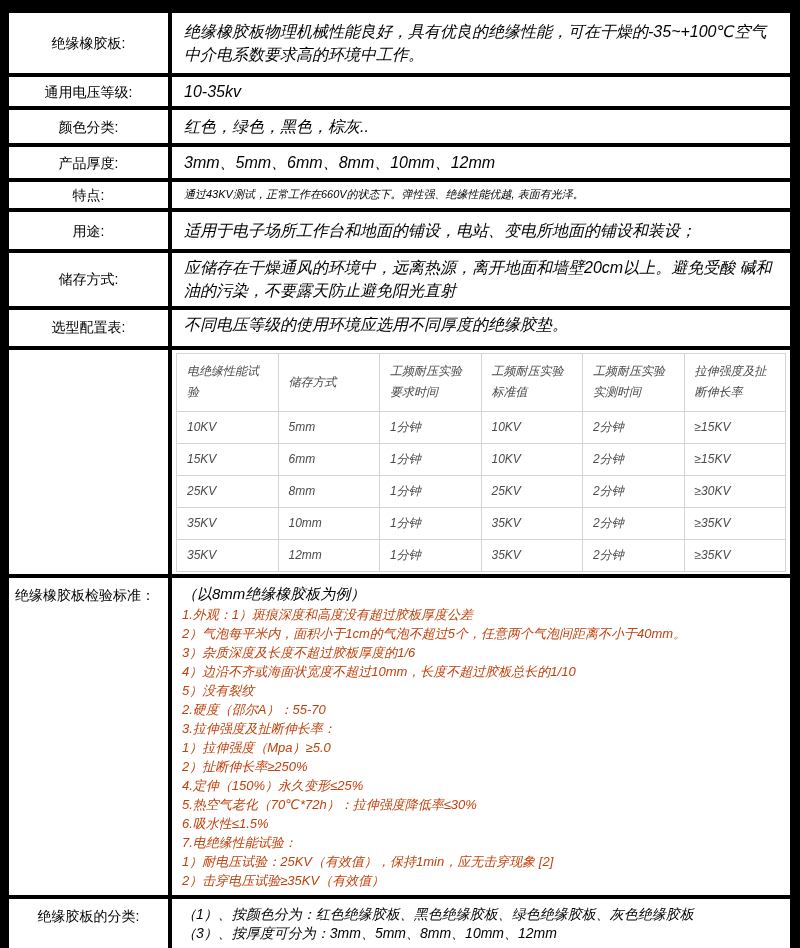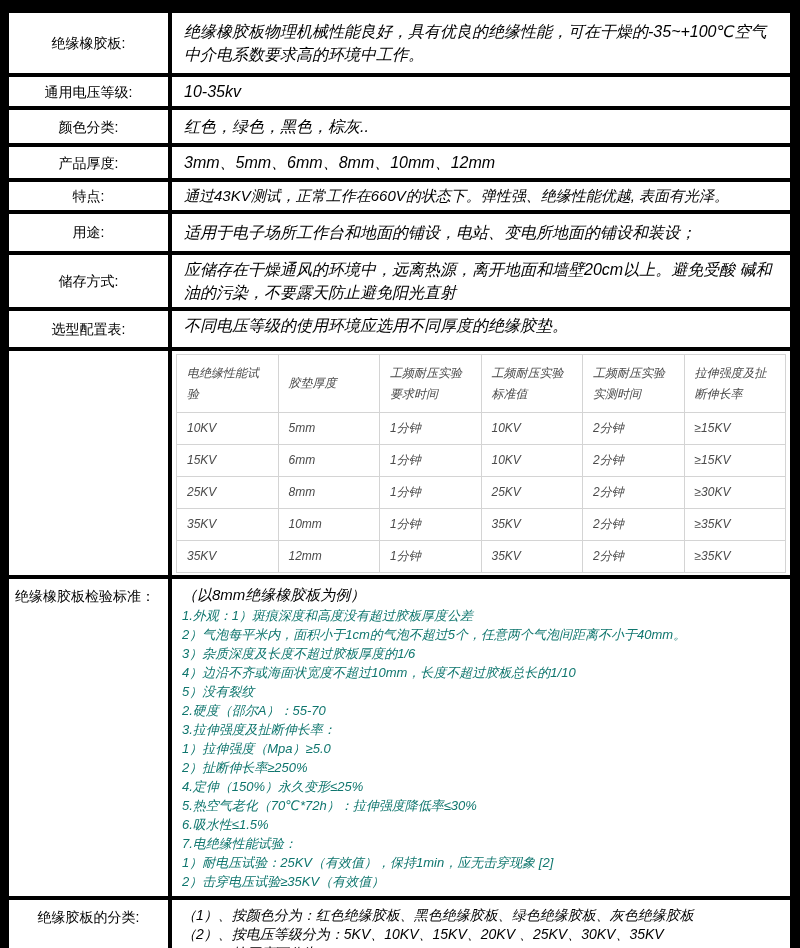--- a/index.html
+++ b/index.html
@@ -24,21 +24,21 @@
     display:flex; align-items:center;
     padding:3px 12px 3px 12px;
     font-size:16px; line-height:1.45; color:#000;font-style:italic;
   }
   
   .r-intro   { min-height:60px; }
   .r-voltage { min-height:27px; }
   .r-color   { min-height:33px; }
   .r-thick   { min-height:31px; }
   .r-feature { min-height:26px; }
-  .r-feature .value-cell { font-size:15px;border-radius:6px; }
+  .r-feature .value-cell { font-size:11px;border-radius:6px; }
   .r-usage   { min-height:37px; }
   .r-storage { min-height:50px; }
   .r-select  { min-height:36px; }
   .r-select .value-cell { align-items:flex-start; }
   .r-table   { min-height:217px; }
   .r-inspect { flex:1 1 auto; }
   .r-class   { min-height:84px; }
 
   
   .r-table .value-cell { padding:2px 4px; align-items:flex-start; }
@@ -54,21 +54,21 @@
   table.spec td { height:31px; }
   table.spec col { width:100px; }
 
   
   .r-inspect .label-cell {
     align-items:flex-start; justify-content:flex-start;
     padding:8px 2px 4px 6px; text-align:left; font-size:14px;
   }
   .r-inspect .value-cell { display:block; padding:5px 10px; }
   .inspect-intro { font-size:15px; line-height:22px; color:#000; }
-  .inspect-line  { font-size:13px; line-height:19px; color:#0f766e; }
+  .inspect-line  { font-size:13px; line-height:19px; color:#c2410c; }
 
   
   .r-class .label-cell { align-items:flex-start; padding-top:8px; }
   .r-class .value-cell { display:block; padding:6px 10px; }
   .class-line { font-size:14px; line-height:19px; color:#000; }
 </style>
 </head>
 <body>
 
 <div class="page">
@@ -121,21 +121,21 @@
             <col>
             <col>
             <col>
             <col>
             <col>
             <col>
           </colgroup>
         <tbody>
             <tr>
           <th>电绝缘性能试验</th>
-          <th>胶垫厚度</th>
+          <th>储存方式</th>
           <th>工频耐压实验要求时间</th>
           <th>工频耐压实验标准值</th>
           <th>工频耐压实验实测时间</th>
           <th>拉伸强度及扯断伸长率</th>
         </tr>
         <tr>
           <td>10KV</td>
           <td>5mm</td>
           <td>1分钟</td>
           <td>10KV</td>
@@ -198,19 +198,18 @@
       <div class="inspect-line">7.电绝缘性能试验：</div>
       <div class="inspect-line">1）耐电压试验：25KV（有效值），保持1min，应无击穿现象 [2]</div>
       <div class="inspect-line">2）击穿电压试验≥35KV（有效值）</div>
     </div>
   </div>
 
   <div class="row r-class">
     <div class="label-cell">绝缘胶板的分类:</div>
     <div class="value-cell">
       <div class="class-line">（1）、按颜色分为：红色绝缘胶板、黑色绝缘胶板、绿色绝缘胶板、灰色绝缘胶板</div>
-      <div class="class-line">（2）、按电压等级分为：5KV、10KV、15KV、20KV 、25KV、30KV、35KV</div>
       <div class="class-line">（3）、按厚度可分为：3mm、5mm、8mm、10mm、12mm</div>
 
     </div>
   </div>
 
 </div>
 
 </body></html>

